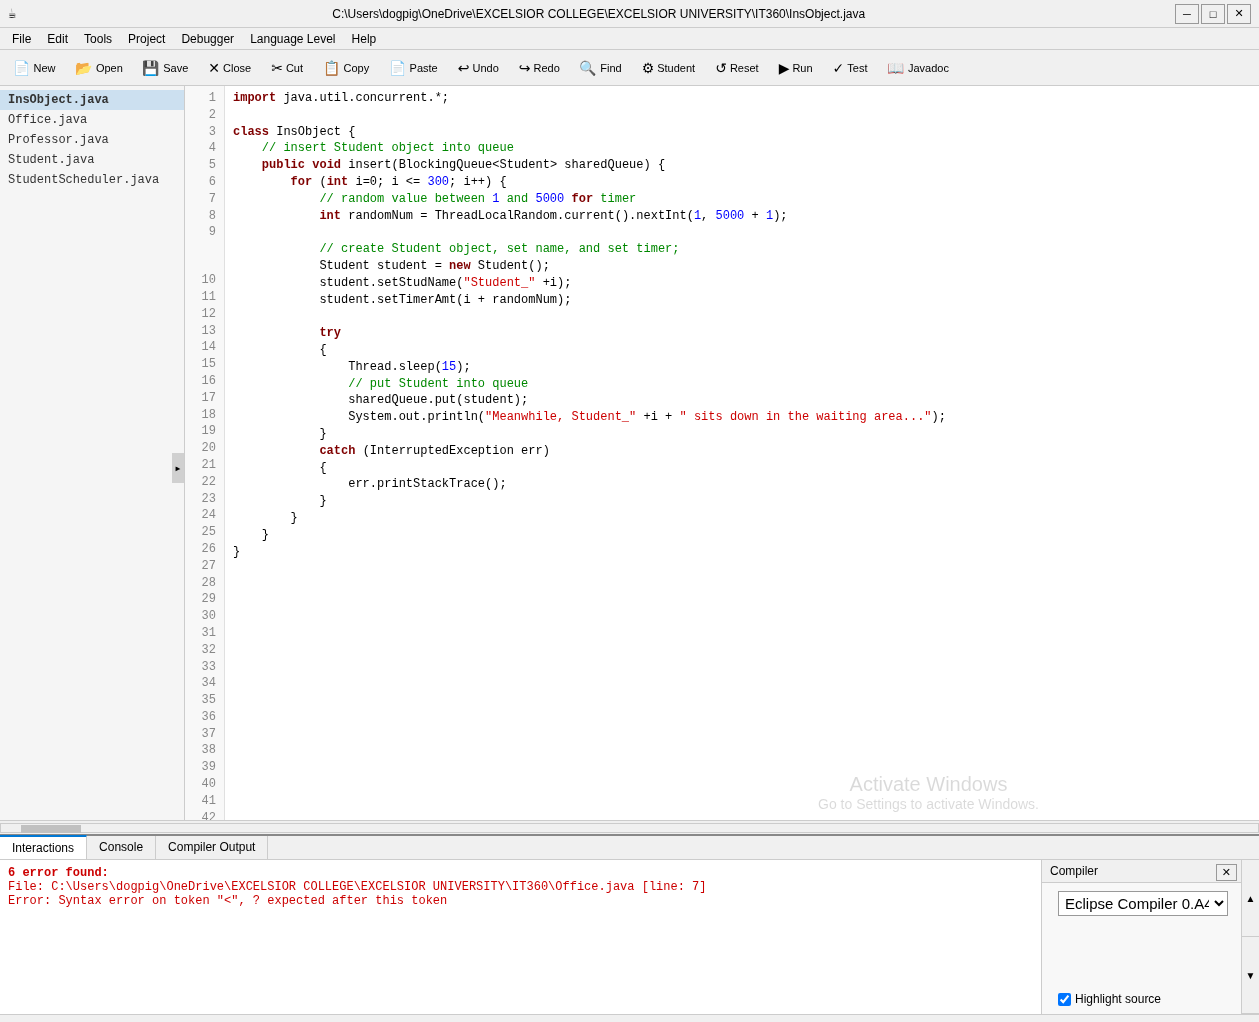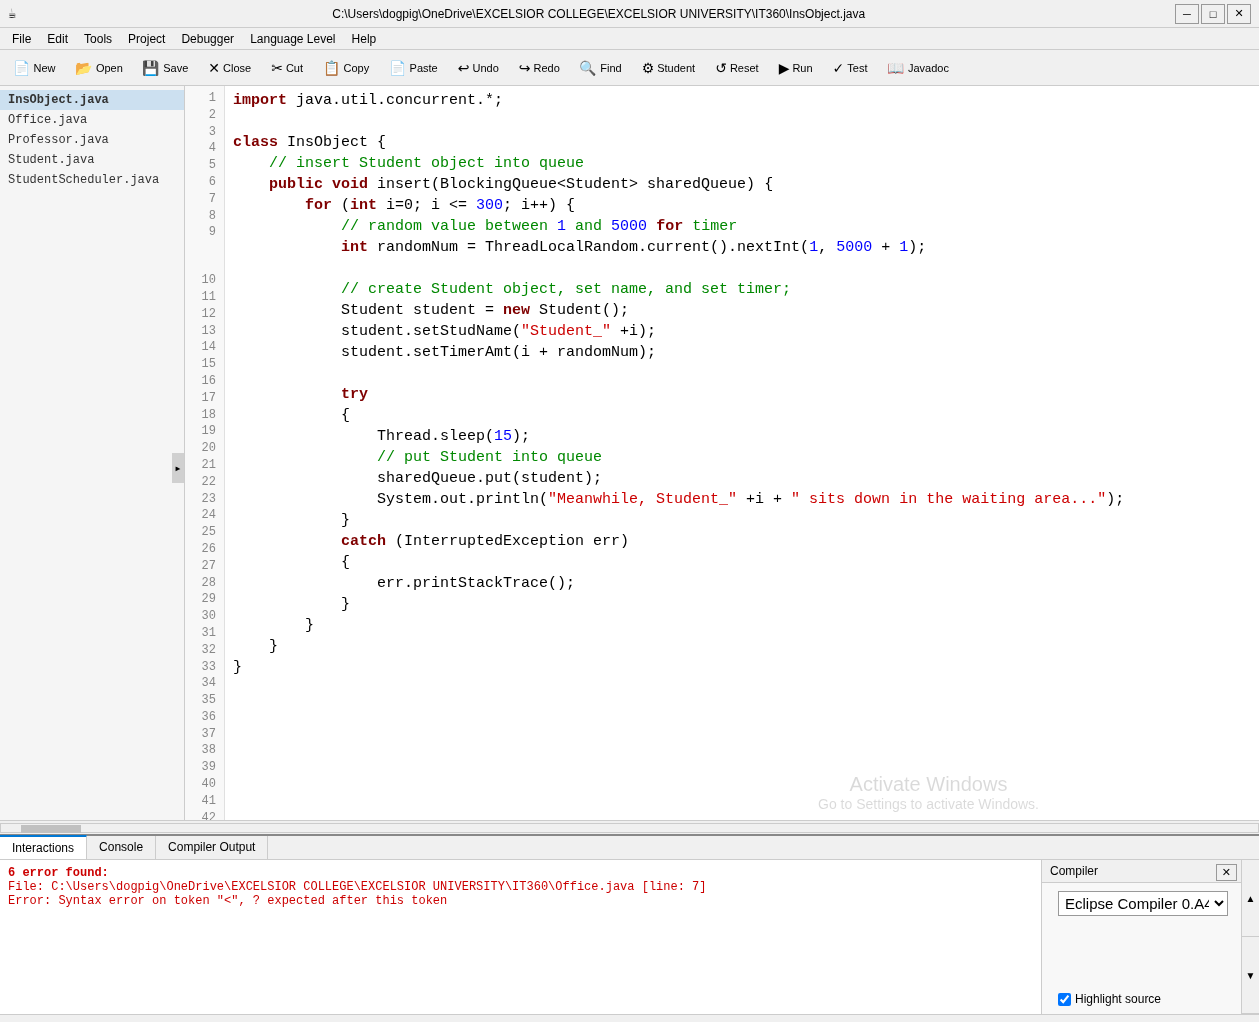--- a/index.html
+++ b/index.html
@@ -121,21 +121,21 @@
       padding: 4px 8px 4px 4px;
       text-align: right;
       color: #888;
       font-size: 12px;
       line-height: 1.4;
       min-width: 40px;
       user-select: none;
     }
     #code-content {
       padding: 4px 8px;
-      font-size: 15px;
+      font-size: 12px;
       line-height: 1.4;
       white-space: pre;
       color: #000;
       flex: 1;
     }
 
     
     #h-scrollbar {
       height: 14px;
       background: #f0f0f0;

